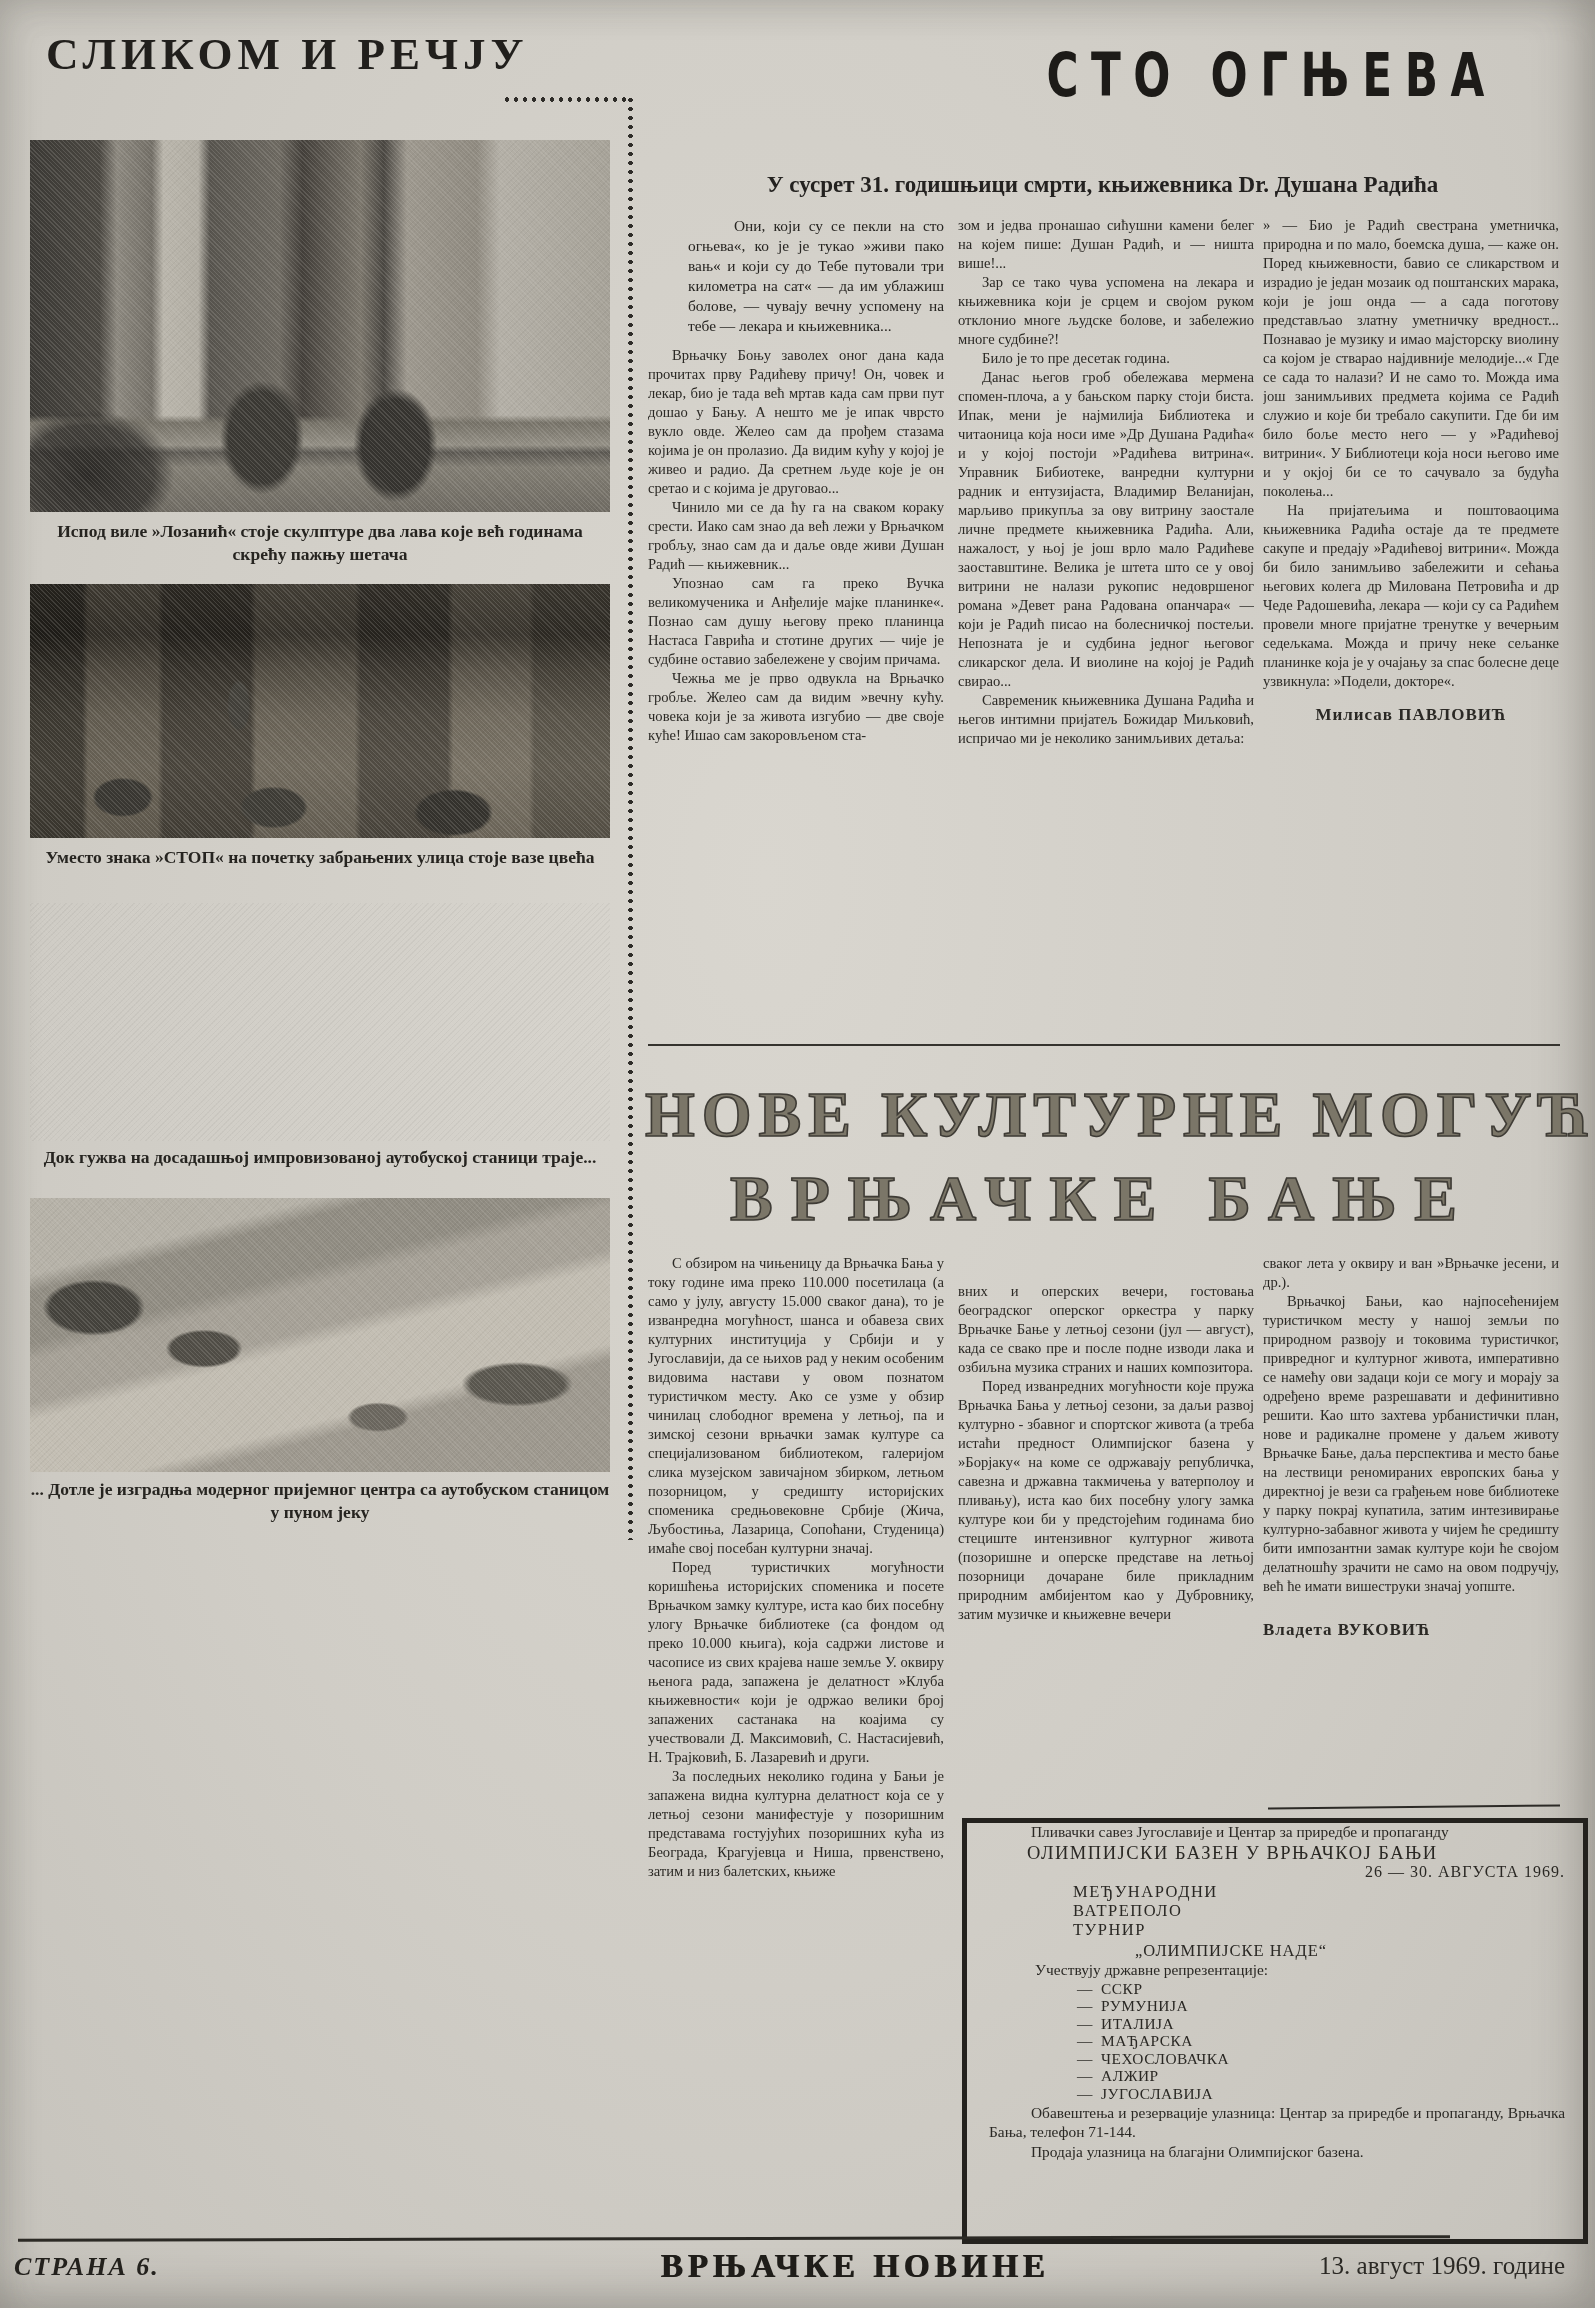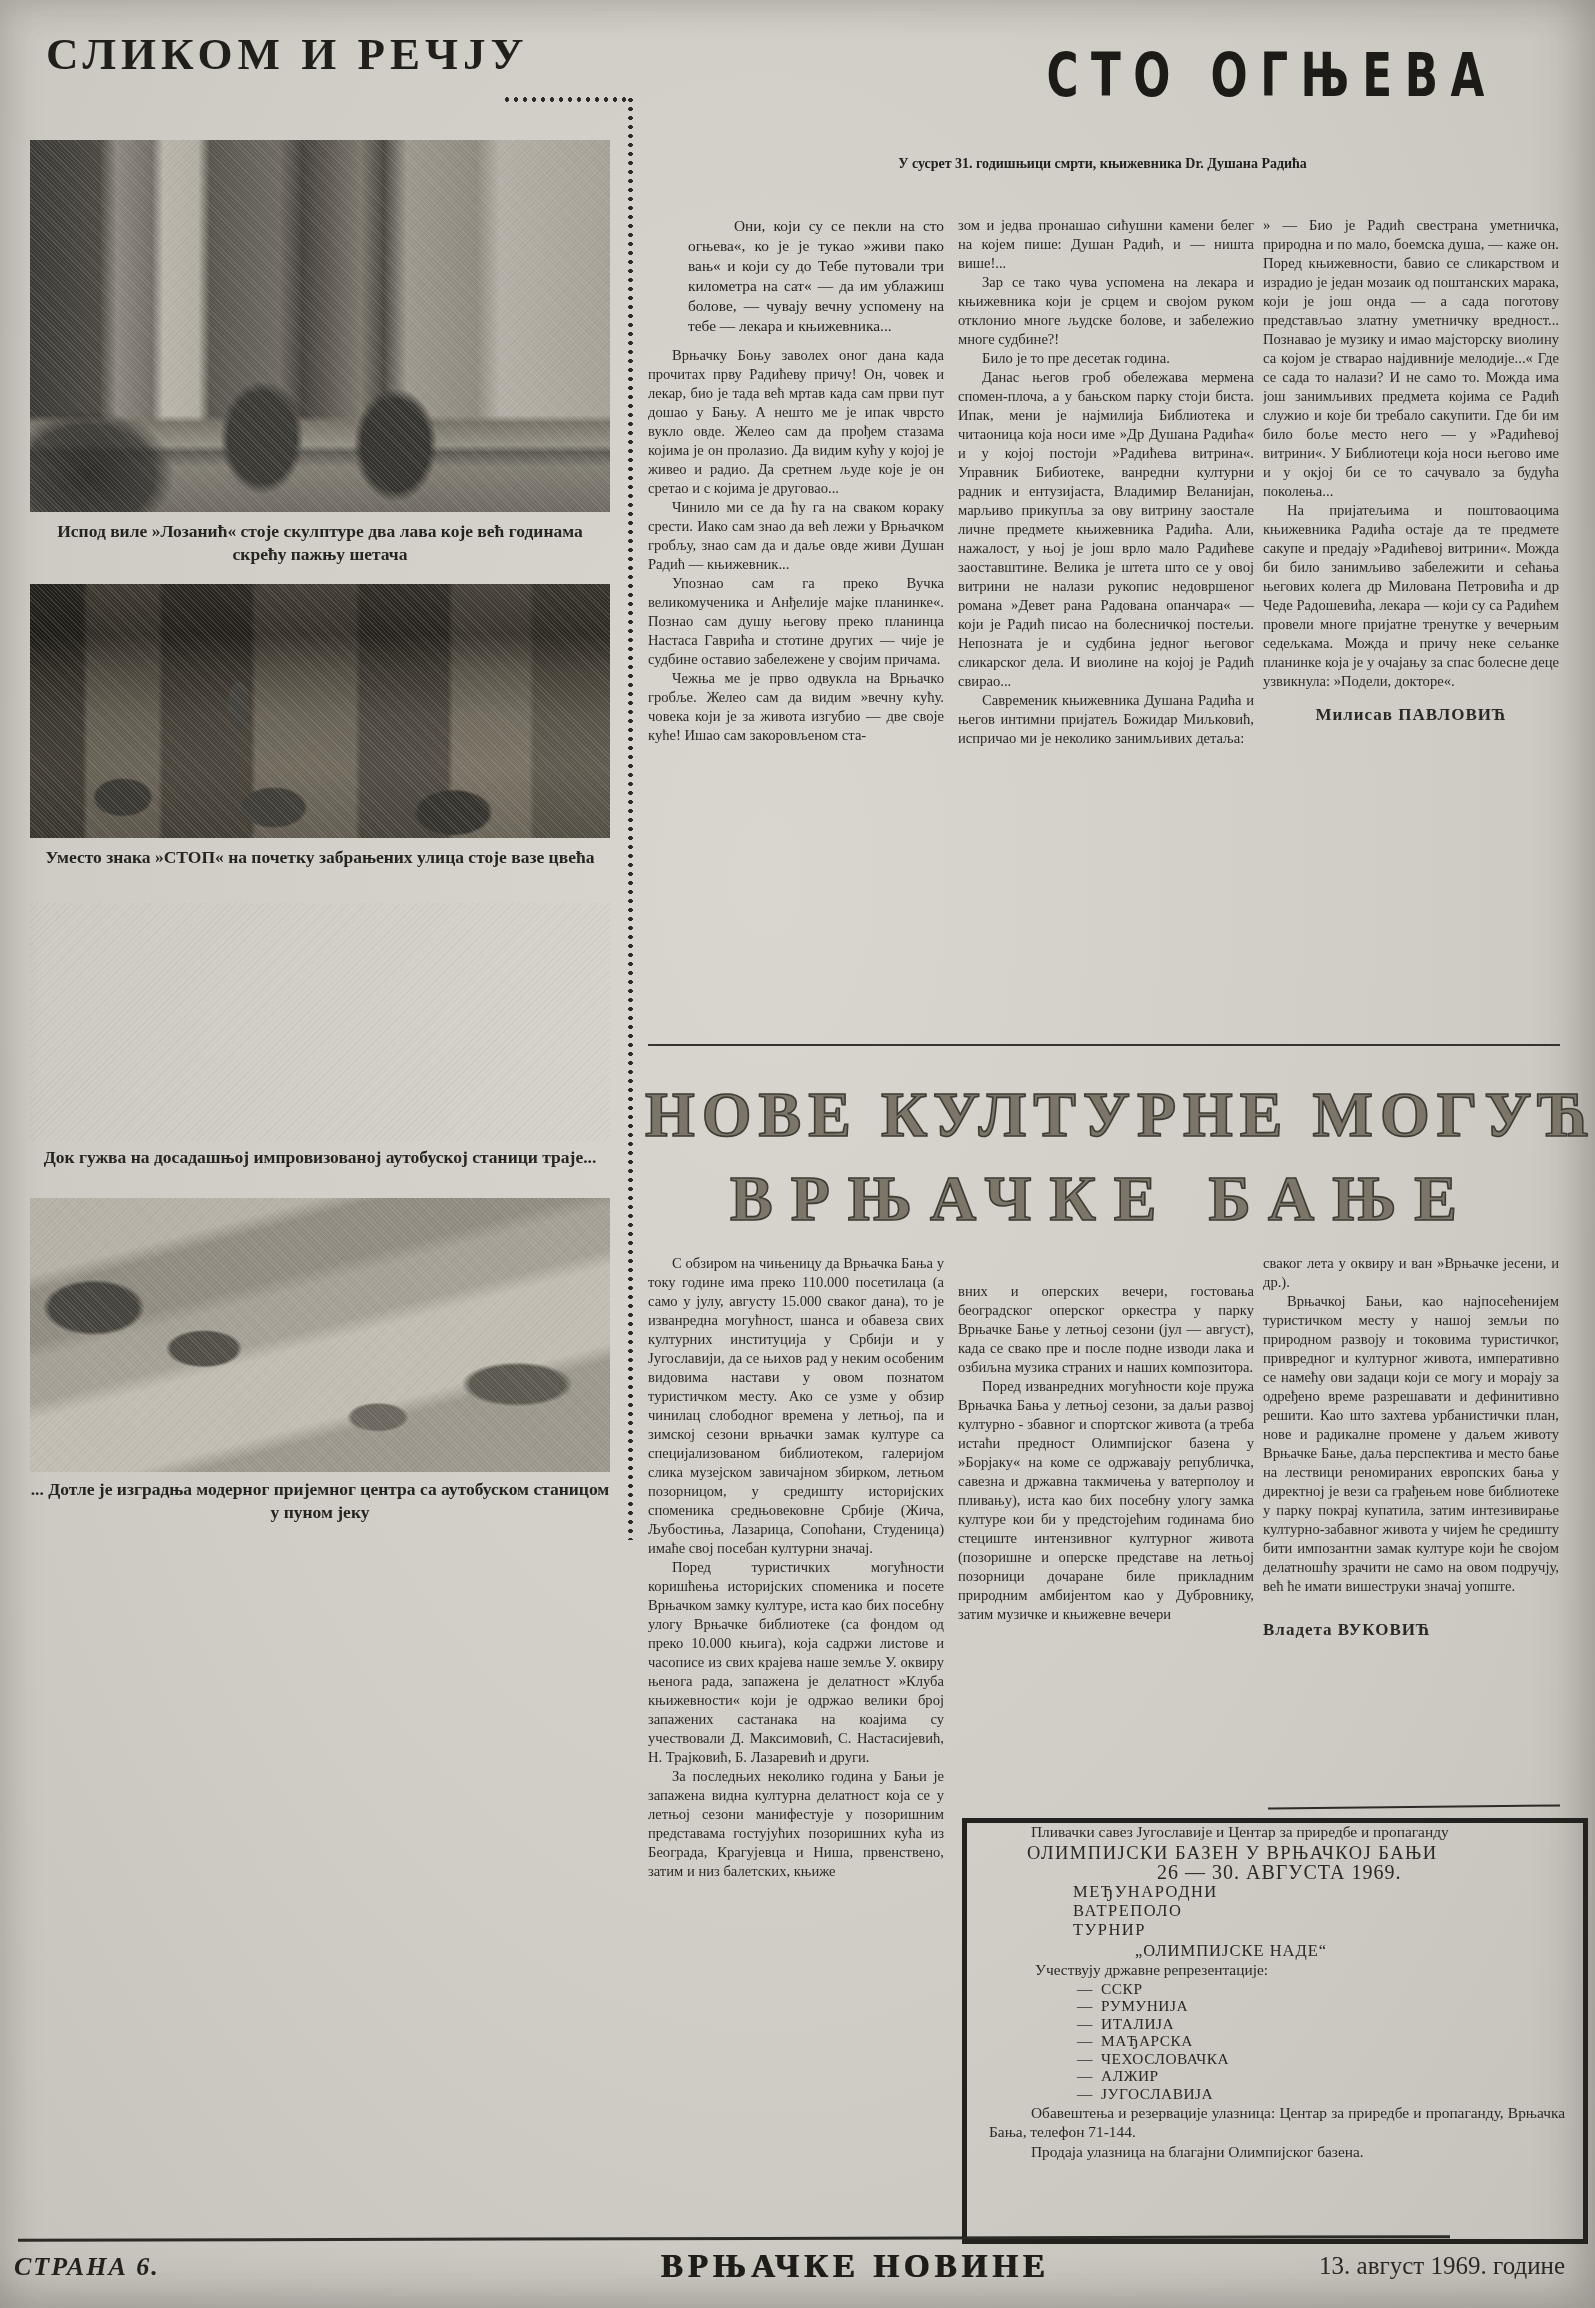--- a/index.html
+++ b/index.html
@@ -76,22 +76,22 @@
   }
   .cap1{top:520px;} .cap2{top:846px;} .cap3{top:1146px;} .cap4{top:1478px;}
   
   .a1-headline{
     position:absolute;left:645px;top:16px;width:915px;text-align:right;
     font-family:"DejaVu Sans","Liberation Sans",sans-serif;font-weight:bold;
     font-size:56px;line-height:96px;color:#1d1b18;white-space:nowrap;margin-top:11px;
   }
   .a1-headline .stretch{display:inline-block;transform:scale(.78,1.08);letter-spacing:16px;}
   .a1-subtitle{
-    position:absolute;left:645px;top:156px;width:915px;text-align:center;
-    font-weight:bold;font-size:14px;color:#242220;
+    position:absolute;left:645px;top:172px;width:915px;text-align:center;
+    font-weight:bold;font-size:23px;color:#242220;
   }
   .col{
     position:absolute;width:296px;overflow:hidden;
     font-size:14.6px;line-height:19px;text-align:justify;color:#2b2925;
   }
   .col p{margin:0;text-indent:24px;}
   .col p.cont{text-indent:0;}
   .a1c{top:216px;height:838px;}
   .c1{left:648px;} .c2{left:958px;} .c3{left:1263px;}
   .intro{
@@ -118,21 +118,21 @@
   .byline2-rule{position:absolute;left:1268px;top:1806px;width:292px;height:2px;background:#2c2a26;transform:rotate(-.6deg);}
   
   .box{
     position:absolute;left:962px;top:1810px;width:626px;height:426px;
     border:5px solid #24221e;box-sizing:border-box;
     padding:0 18px 6px 22px;overflow:hidden;
     font-size:15.4px;line-height:18.5px;color:#2a2824;margin-top:8px;
   }
   .box .b-intro{text-indent:42px;text-align:justify;margin:0;}
   .box .b-title{margin:2px 0 0 38px;font-size:18.5px;letter-spacing:1.5px;white-space:nowrap;}
-  .box .b-dates{margin:1px 0 0 168px;font-size:20px;letter-spacing:1px;}
+  .box .b-dates{margin:1px 0 0 168px;font-size:16px;letter-spacing:1px;text-align:right;}
   .box .b-event p{margin:0 0 0 84px;font-size:16.5px;letter-spacing:1.5px;line-height:19px;text-indent:0;}
   .box .b-name{margin:3px 0 1px 146px;font-size:16.5px;letter-spacing:1px;}
   .box .b-teams-label{margin:0 0 0 46px;}
   .box .b-teams p{margin:0 0 0 88px;text-indent:0;line-height:17.5px;letter-spacing:.5px;}
   .box .b-teams p::before{content:"—\2002";}
   .box .b-info{text-indent:42px;text-align:justify;margin:2px 0 0 0;}
   
   .footer-rule{position:absolute;left:18px;top:2237px;width:1432px;height:3px;background:#2c2a25;transform:rotate(-.15deg);}
   .footer-page{position:absolute;left:14px;top:2252px;font-weight:bold;font-size:26px;letter-spacing:2px;color:#23211d;font-style:italic;}
   .footer-name{

